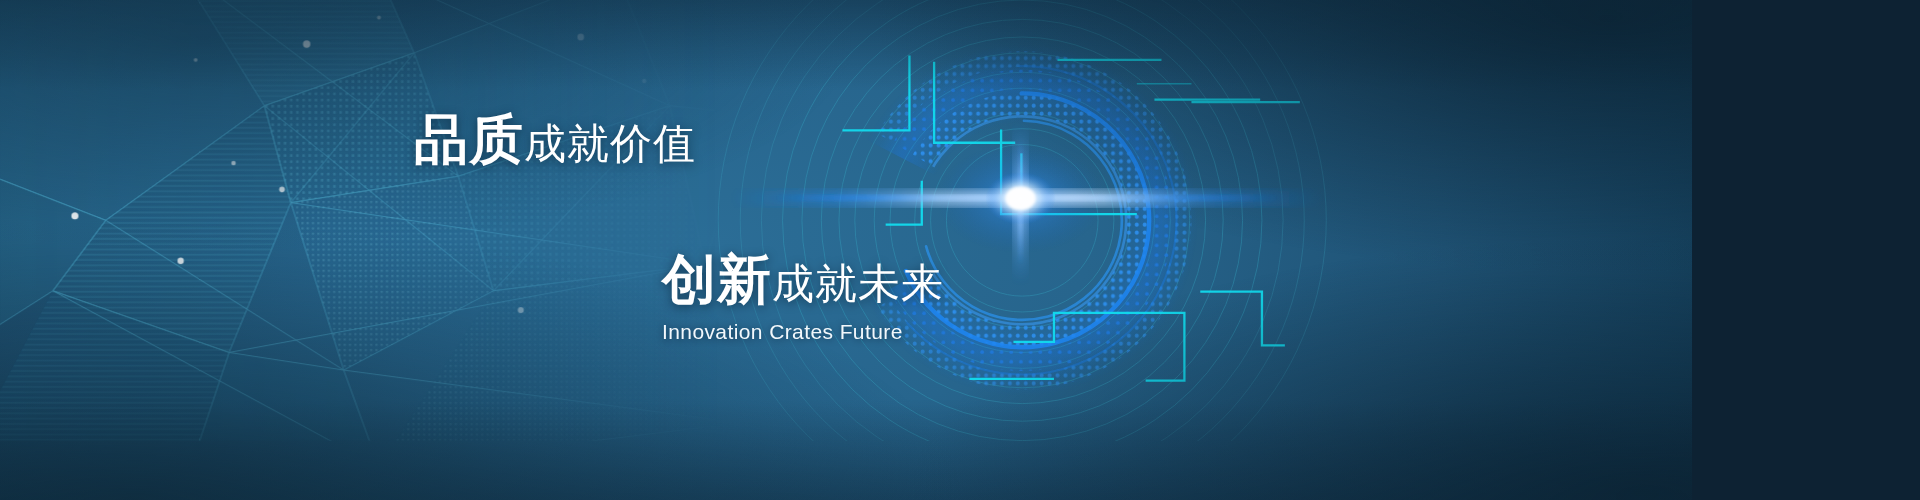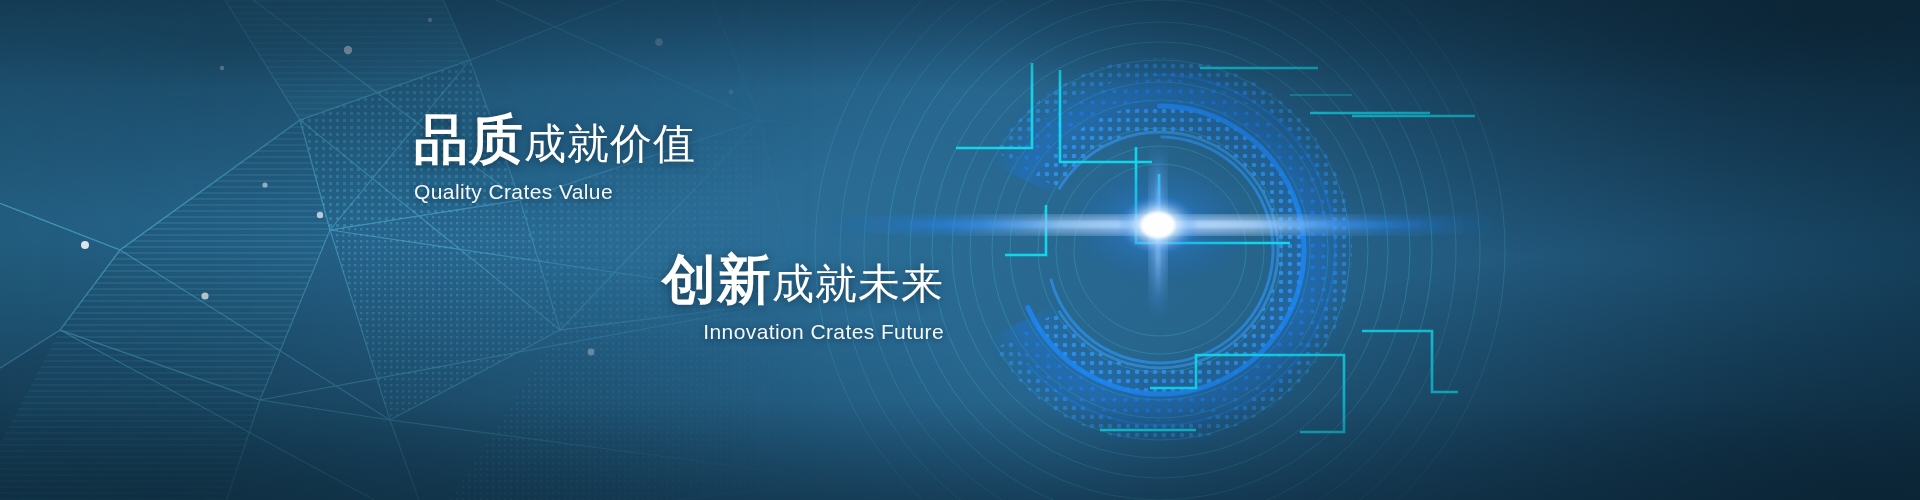--- a/index.html
+++ b/index.html
@@ -1,19 +1,19 @@
 <!DOCTYPE html>
 <html><head>
 <meta charset="utf-8">
 <style>
   html,body{margin:0;padding:0;background:#0d2233;}
   *{box-sizing:border-box;}
   #banner{
     position:relative;
-    width:1920px;height:500px;
+    width:1692px;height:500px;
     overflow:hidden;
     font-family:"Liberation Sans","DejaVu Sans",sans-serif;
     background:#4d7c0f;
     user-select:none;
     padding-left:21px;
   }
   .layer{position:absolute;inset:0;}
   #bg-base{
     background:
       radial-gradient(ellipse 70% 120% at 42% 48%, #2b6d96 0%, #27658d 32%, #1f5274 62%, #15405c 85%, #123248 100%);
@@ -29,21 +29,21 @@
   svg.layer{display:block;}
   .txtblock{position:absolute;z-index:40;}
   .cn{ color:#ffffff; white-space:nowrap; line-height:1;
        text-shadow:0 2px 10px rgba(4,22,38,.55); }
   .cn .lead{ font-weight:700; font-size:54px; letter-spacing:1px; }
   .cn .rest{ font-weight:500; font-size:42px; letter-spacing:1px; }
   .en{ color:#f2f8fc; font-size:21px; font-weight:400; letter-spacing:.4px;
        white-space:nowrap; text-shadow:0 1px 6px rgba(4,22,38,.5); }
   #block1{ left:414px; top:112px; }
   #block1 .en{ margin-top:14px; }
-  #block2{ left:662px; top:252px;text-align:right; }
+  #block2{ left:662px; top:252px; }
   #block2 .en{ margin-top:14px; }
 </style>
 </head>
 <body>
 
 <div id="banner">
 
   <div class="layer" id="bg-base"></div>
 
   <svg class="layer" id="mesh" viewBox="0 0 1920 500" preserveAspectRatio="none" aria-hidden="true">
@@ -266,21 +266,20 @@
     <ellipse cx="1158" cy="225" rx="40" ry="30" fill="url(#coreG)"></ellipse>
     <ellipse cx="1158" cy="225" rx="17" ry="13" fill="#ffffff" opacity=".96" filter="url(#blur2)"></ellipse>
   </svg>
 
   <div class="layer" id="bg-vignette"></div>
 
   <div class="txtblock" id="block1">
     <div class="cn">
       <span class="lead">品质</span><span class="rest">成就价值</span>
     </div>
-    <div class="en">Quality Crates Value</div>
   </div>
 
   <div class="txtblock" id="block2">
     <div class="cn">
       <span class="lead">创新</span><span class="rest">成就未来</span>
     </div>
     <div class="en">Innovation Crates Future</div>
   </div>
 
 </div>

